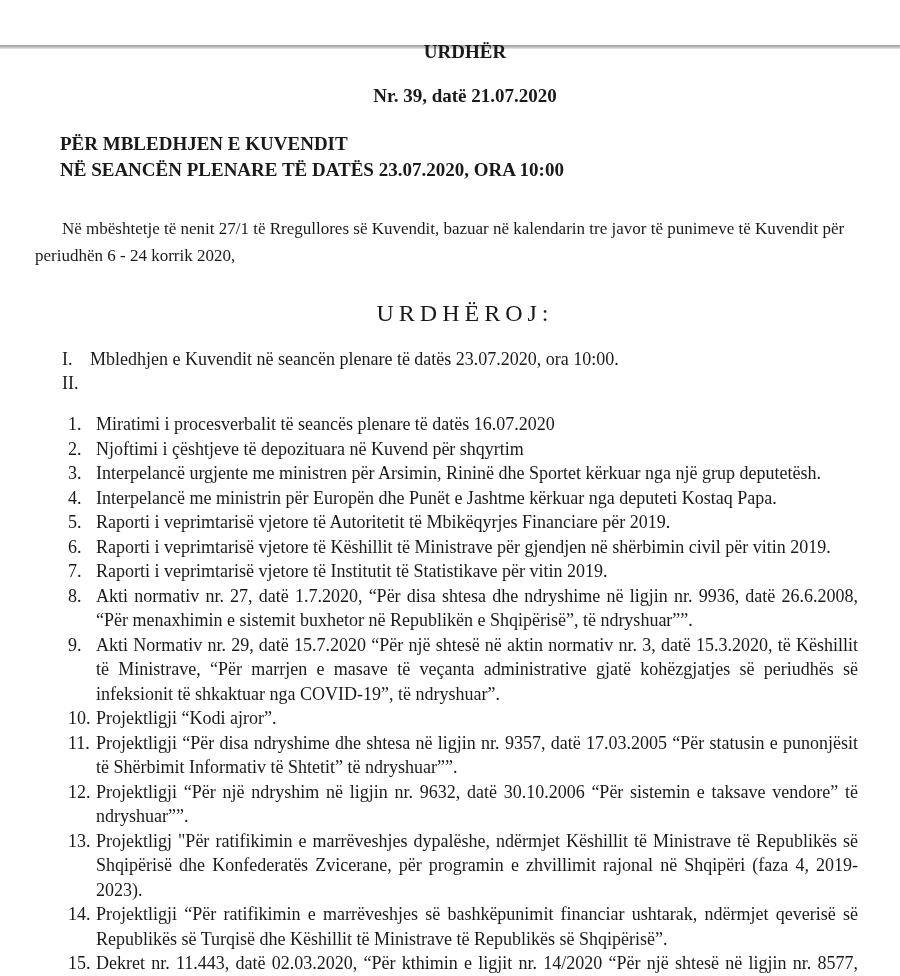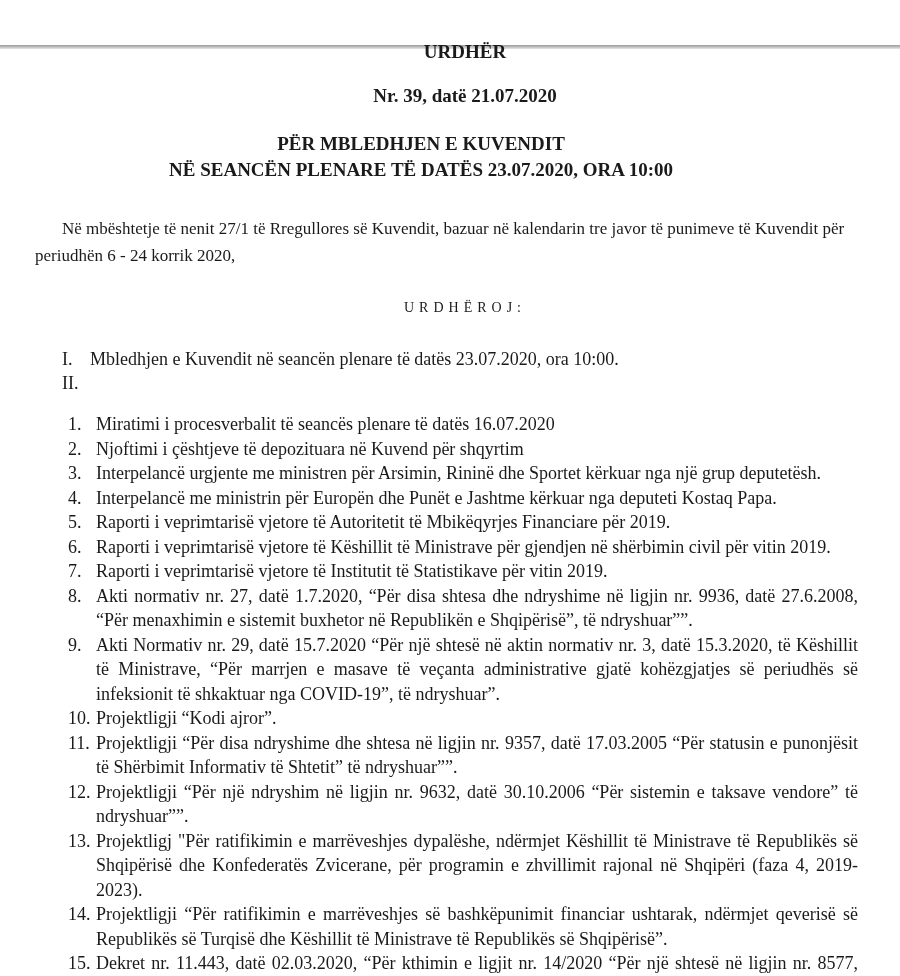--- a/index.html
+++ b/index.html
@@ -45,42 +45,41 @@
       text-align: center;
       font-size: 19px;
       padding-left: 30px;
       box-sizing: border-box;
       font-weight: bold;
     }
     .subject {
       position: absolute;
       left: 0; width: 782px;
       top: 86px;
-      text-align: center;
       font-weight: bold;
       font-size: 19px;
       line-height: 26px;
       padding-left: 60px;
       box-sizing: border-box;
     }
     .preamble {
       position: absolute;
       left: 35px;
       width: 820px;
       top: 170px;
       font-size: 17px;
       line-height: 27px;
       text-indent: 27px;
     }
     .order-word {
       position: absolute;
       left: 0; width: 900px;
       top: 255px;
       text-align: center;
-      font-size: 14px;
+      font-size: 24px;
       letter-spacing: 5px;
       padding-left: 30px;
       box-sizing: border-box;
     }
     .roman-list {
       position: absolute;
       left: 62px;
       width: 800px;
       top: 302px;
       font-size: 18px;
@@ -170,21 +169,21 @@
     <li>
         <span class="num">6.</span>
         <span class="txt">Raporti i veprimtarisë vjetore të Këshillit të Ministrave për gjendjen në shërbimin civil për vitin 2019.</span>
       </li>
     <li>
         <span class="num">7.</span>
         <span class="txt">Raporti i veprimtarisë vjetore të Institutit të Statistikave për vitin 2019.</span>
       </li>
     <li>
         <span class="num">8.</span>
-        <span class="txt">Akti normativ nr. 27, datë 1.7.2020, “Për disa shtesa dhe ndryshime në ligjin nr. 9936, datë 27.6.2008, “Për menaxhimin e sistemit buxhetor në Republikën e Shqipërisë”, të ndryshuar””.</span>
+        <span class="txt">Akti normativ nr. 27, datë 1.7.2020, “Për disa shtesa dhe ndryshime në ligjin nr. 9936, datë 26.6.2008, “Për menaxhimin e sistemit buxhetor në Republikën e Shqipërisë”, të ndryshuar””.</span>
       </li>
     <li>
         <span class="num">9.</span>
         <span class="txt">Akti Normativ nr. 29, datë 15.7.2020 “Për një shtesë në aktin normativ nr. 3, datë 15.3.2020, të Këshillit të Ministrave, “Për marrjen e masave  të veçanta administrative gjatë kohëzgjatjes  së periudhës së infeksionit të shkaktuar nga COVID-19”, të ndryshuar”.</span>
       </li>
     <li>
         <span class="num">10.</span>
         <span class="txt">Projektligji “Kodi ajror”.</span>
       </li>
     <li>

